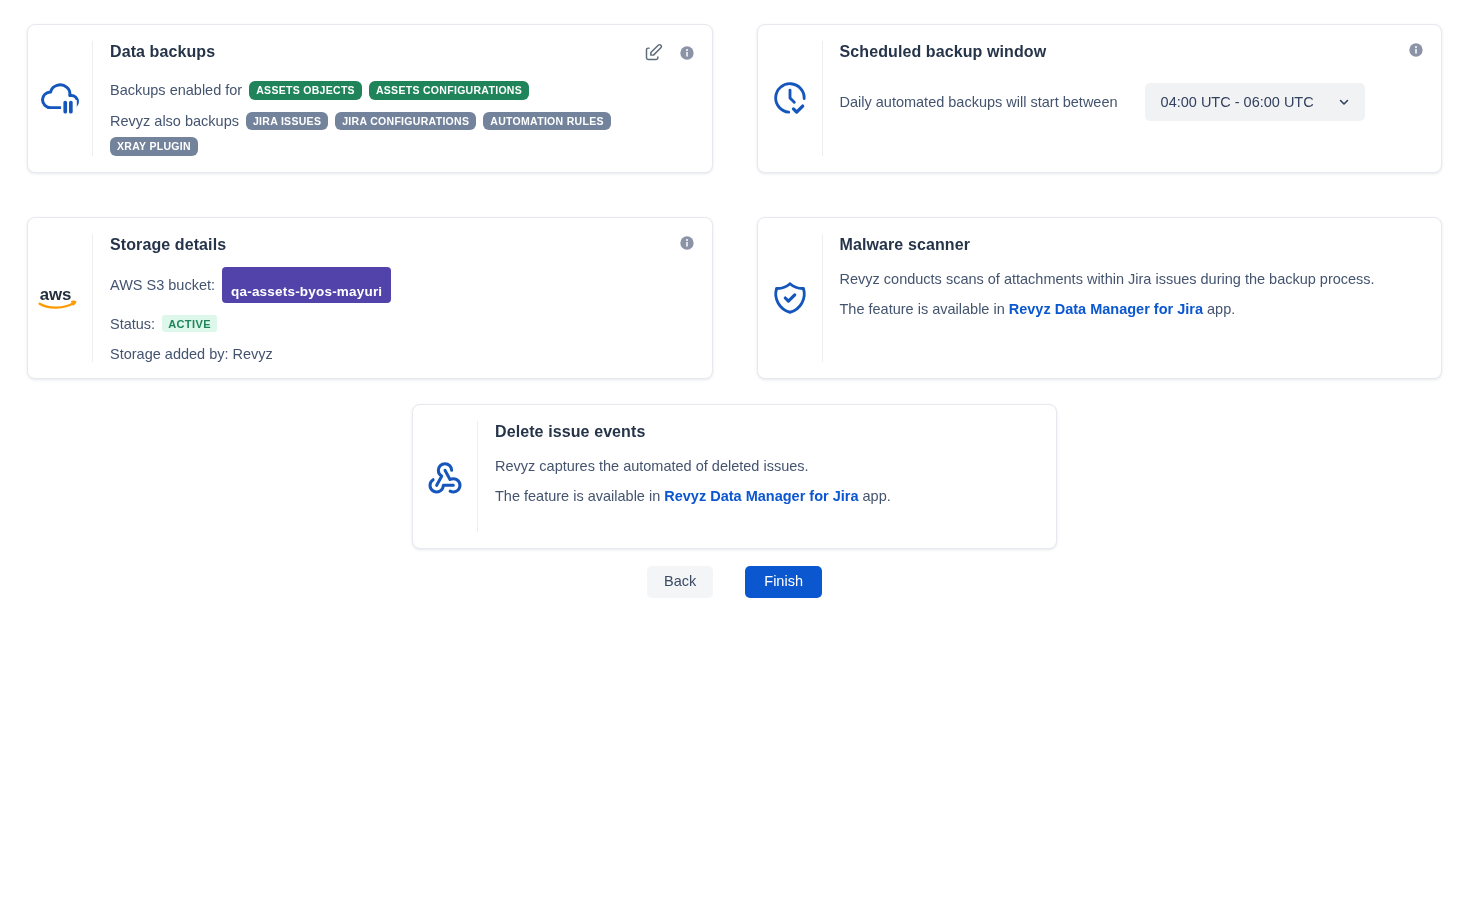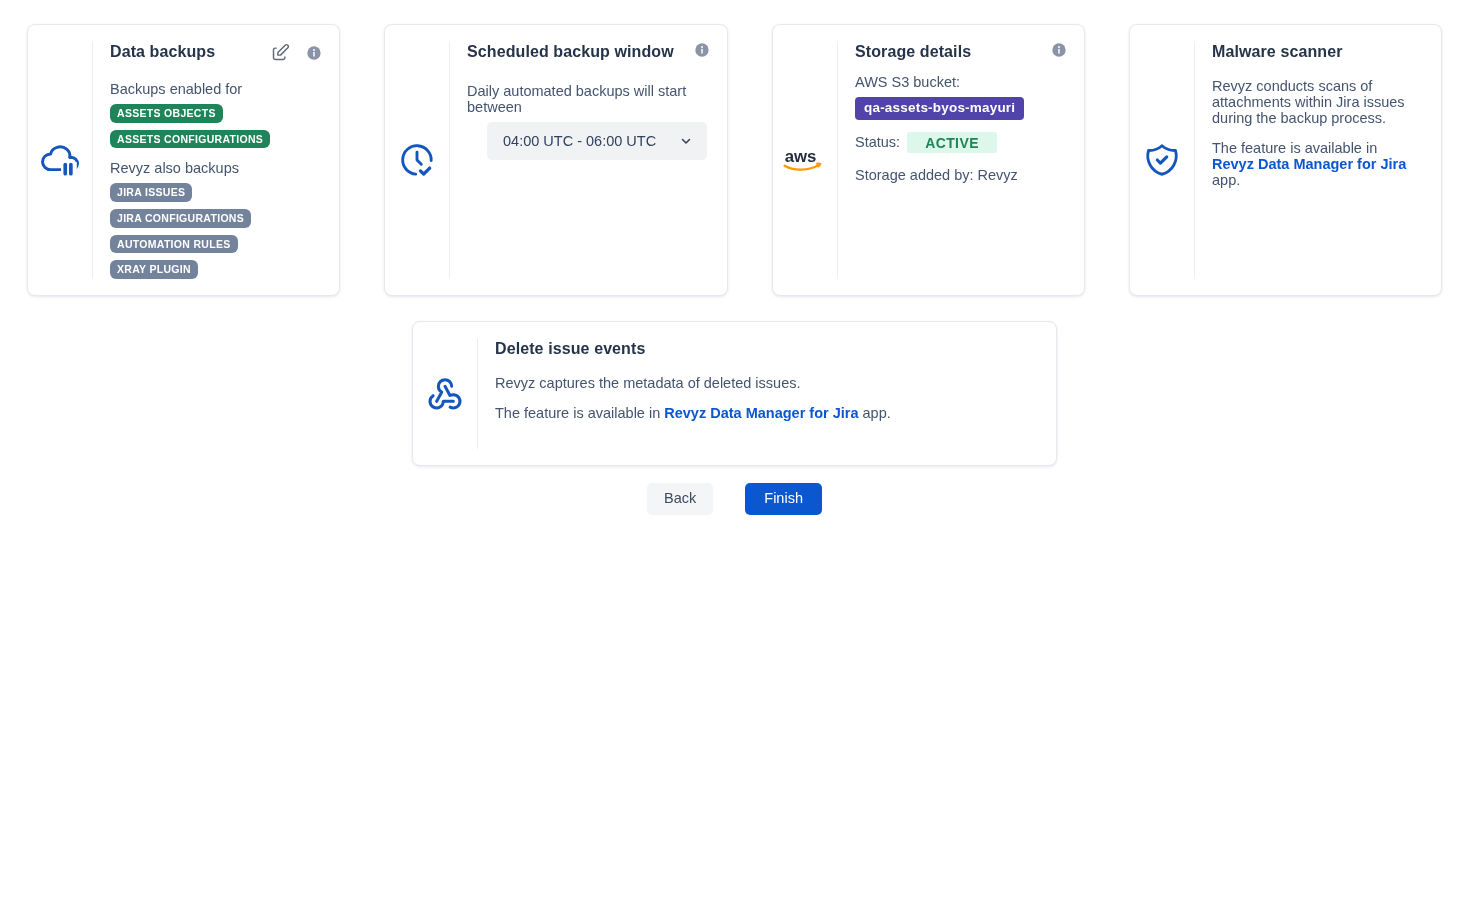--- a/index.html
+++ b/index.html
@@ -7,21 +7,21 @@
   body {
     width: 1464px; height: 914px;
     font-family: "Liberation Sans", sans-serif;
     color: #44546f;
     position: relative;
     overflow: hidden;
   }
   .page { padding: 24px 22px 0 27px; }
   .grid {
     display: grid;
-    grid-template-columns: 1fr 1fr 1fr 1fr;
+    grid-template-columns: 1fr 1fr;
     column-gap: 21px;
     row-gap: 23px;
     gap: 44px;
   }
   .card {
     background: #fff;
     border: 1px solid #e7e9ee;
     border-radius: 8px;
     box-shadow: 0 1px 3px rgba(9,30,66,0.10);
     display: flex;
@@ -76,31 +76,31 @@
     line-height: 1.3;
   }
   .badge-green { background: #1f845a; }
   .badge-gray  { background: #74839c; }
   .badge-purple {
     background: #5243aa;
     color: #fff;
     font-size: 13.5px;
     font-weight: 700;
     letter-spacing: .2px;
-    padding: 2px 9px 3px;
+    padding: 16px 9px 3px;
     border-radius: 4px;
     text-transform: none;
   }
   .badge-status {
     background: #ddf7ea;
     color: #1f845a;
-    font-size: 14px;
+    font-size: 11px;
     font-weight: 700;
     letter-spacing: .4px;
-    padding: 3px 18px 2px;
+    padding: 3px 6px 2px;
     border-radius: 3px;
   }
 
   .select-box {
     display: inline-flex;
     align-items: center;
     justify-content: space-between;
     background: #f1f2f4;
     border-radius: 5px;
     width: 220px;
@@ -288,21 +288,21 @@
           <svg width="40" height="40" viewBox="0 0 24 24" fill="none" stroke="#1556bc" stroke-width="1.8" stroke-linecap="round" stroke-linejoin="round">
             <path d="M4.876 13.61a4 4 0 1 0 6.124 3.39h6"></path>
             <path d="M15.066 20.502a4 4 0 1 0 1.934-7.502c-.706 0-1.424.179-2 .5l-3-5.5"></path>
             <path d="M16 8a4 4 0 1 0-8 0c0 1.506.77 2.818 2 3.5l-3 5.5"></path>
           </svg>
         </span>
       </div>
       <div class="v-divider"></div>
       <div class="content">
         <div class="card-title">Delete issue events</div>
-        <div class="body-text" style="margin-top:17px;">Revyz captures the metadata of deleted issues.</div>
+        <div class="body-text" style="margin-top:17px;">Revyz captures the automated of deleted issues.</div>
         <div class="body-text mt14"><span>The feature is available in </span><a class="link">Revyz Data Manager for Jira</a><span> app.</span></div>
       </div>
     </div>
   </div>
 
   <div class="btn-row">
     <button class="btn btn-back">Back</button>
     <button class="btn btn-finish">Finish</button>
   </div>
 </div>

